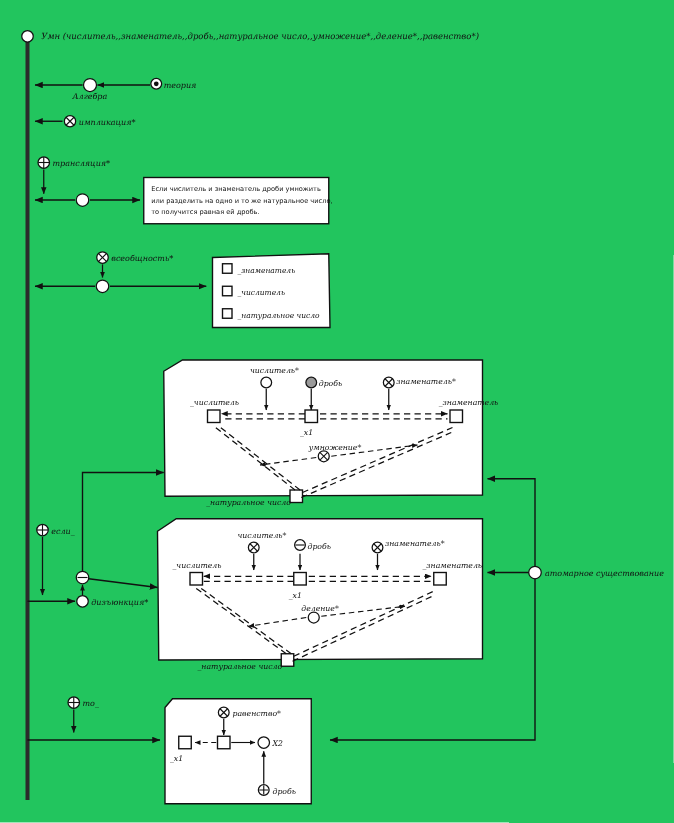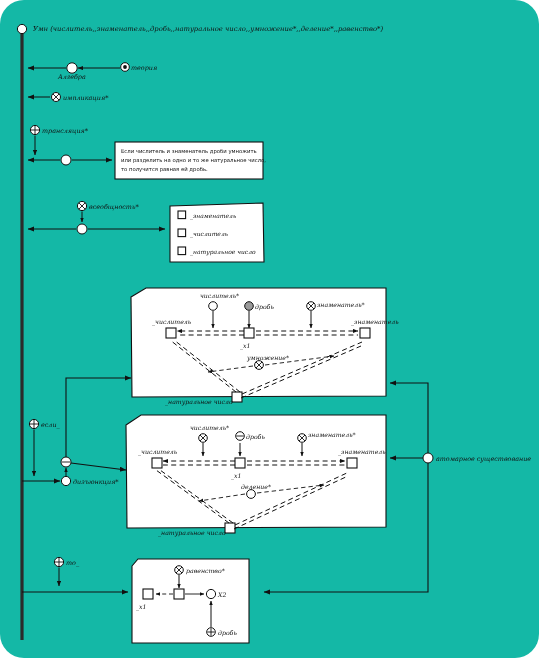--- a/index.html
+++ b/index.html
@@ -8,23 +8,22 @@
     padding: 0;
     background: #ffffff;
   }
   body {
     font-family: "DejaVu Serif", serif;
   }
   #canvas {
     position: relative;
     width: 539px;
     height: 658px;
-    background: #14b8a6;
+    background: #22c55e;
     overflow: hidden;
-    border-radius: 24px;
   }
   svg.layer {
     position: absolute;
     left: 0;
     top: 0;
     width: 539px;
     height: 658px;
   }
   text.lbl {
     font-family: "DejaVu Serif", serif;

